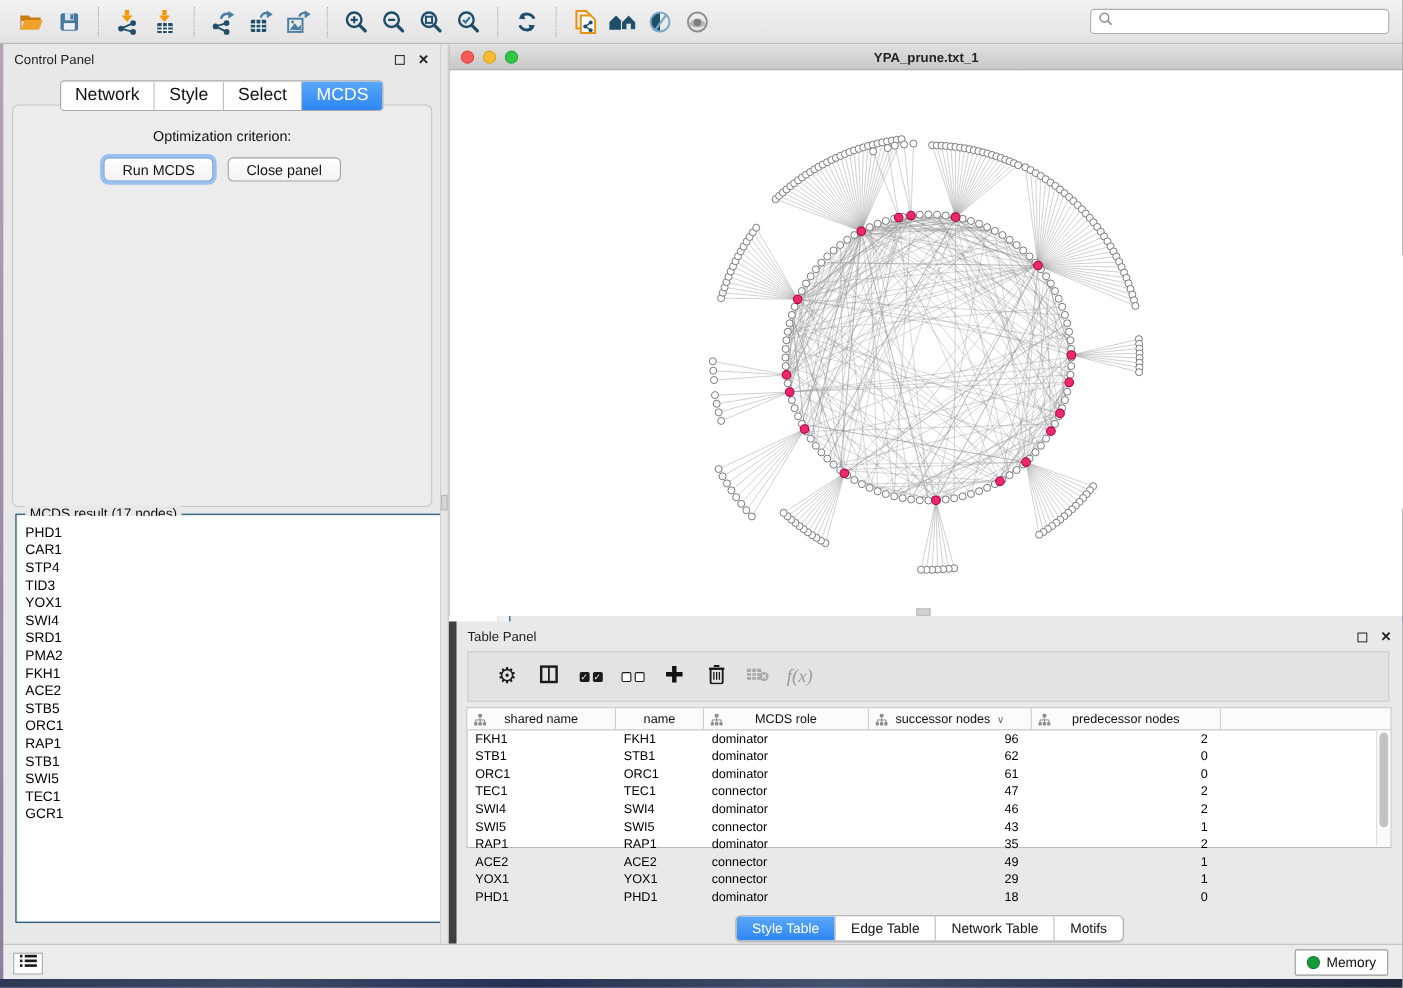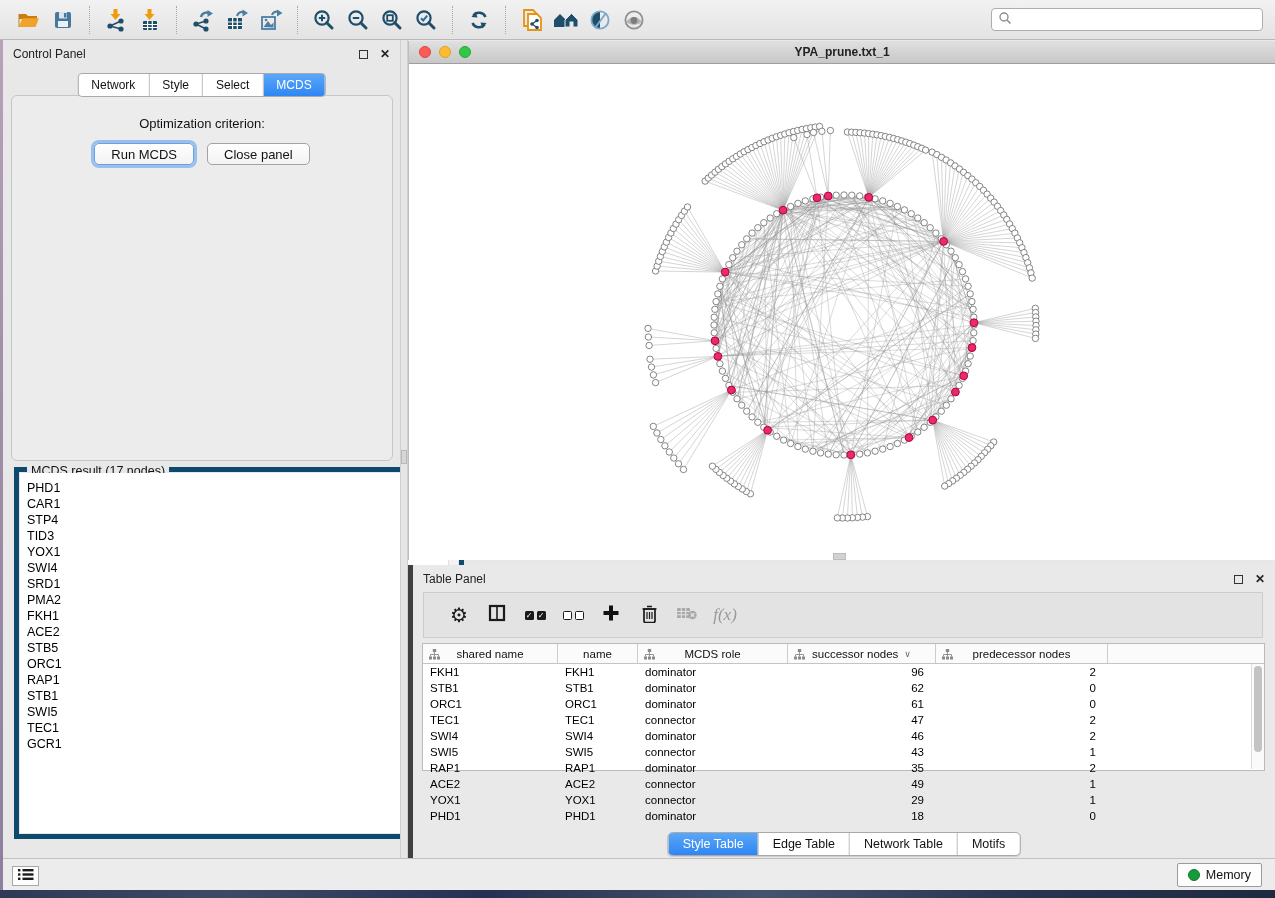--- a/index.html
+++ b/index.html
@@ -25,41 +25,41 @@
     display:flex; align-items:center; padding:0 6px; }
   .search-box input { border:none; outline:none; flex:1; font:12px "Liberation Sans",sans-serif; background:transparent; }
 
   
   .control-panel { position:absolute; left:3px; top:40px; width:397px; height:818px; background:#e8e8e8; }
   .panel-head { display:flex; align-items:center; padding:7px 10px 0 10px; font-size:12px; color:#222; }
   .panel-head .sp { flex:1; }
   .mini-float { width:9px; height:9px; border:1.5px solid #333; margin-right:12px; }
   .mini-close { font-size:12px; font-weight:bold; color:#222; line-height:9px; }
   .seg-tabs { position:absolute; left:50%; transform:translateX(-50%); top:33px; display:flex;
-    border:1px solid #a9a9a9; border-radius:4px; overflow:hidden; background:#fff; font-size:12px; z-index:2;
+    border:1px solid #a9a9a9; border-radius:4px; overflow:hidden; background:#fff; font-size:16px; z-index:2;
     box-shadow:0 0 0 1px rgba(255,255,255,.4) inset; }
   .seg-tabs .seg { padding:4px 13px; border-left:1px solid #bdbdbd; color:#111; white-space:nowrap; }
   .seg-tabs .seg:first-child { border-left:none; }
   .seg-tabs .seg.sel { background:linear-gradient(#5aa7f8,#2f86f3); color:#fff; }
   .inner-box { position:absolute; left:8px; right:7px; top:55px; height:366px;
     background:#ececec; border:1px solid #c6c6c6; border-radius:6px; }
   .opt-label { text-align:center; margin-top:20px; font-size:13px; color:#111; }
   .dropdown { margin:12px auto 0 auto; width:312px; height:23px; background:#fff; border:1px solid #a9a9a9;
     border-radius:4px; display:flex; align-items:center; font-size:12.5px; padding-left:9px; color:#111; }
   .dropdown .dd-sp { flex:1; }
   .dd-btn { width:19px; height:19px; margin-right:1px; border-radius:3px;
     background:linear-gradient(#55a5f8,#2a7ef0); display:flex; flex-direction:column; align-items:center; justify-content:center; gap:1px;}
   .chev { width:0; height:0; border-left:3.5px solid transparent; border-right:3.5px solid transparent; }
   .chev.up { border-bottom:4px solid #fff; }
   .chev.dn { border-top:4px solid #fff; }
   .btn-row { display:flex; justify-content:center; gap:13px; margin-top:12px; }
   .mac-btn { height:22px; padding:0 16px; background:linear-gradient(#ffffff,#f2f2f2); border:1px solid #a3a3a3;
     border-radius:5px; font-size:13px; color:#111; display:flex; align-items:center; }
   .mac-btn.focused { box-shadow:0 0 0 3px rgba(106,168,243,.65); border-color:#6d9fe0; }
-  .group-box { position:absolute; left:11px; width:450px; top:427px; height:372px; border:5px solid #0c4a6e; }
+  .group-box { position:absolute; left:11px; width:450px; top:427px; height:372px; border:1px solid #0c4a6e; }
   .group-title { position:absolute; top:-8px; left:8px; background:#e8e8e8; padding:0 4px; font-size:12.5px; color:#111; }
   .mcds-list { position:absolute; inset:1px; background:#fff; overflow:hidden; }
   .mcds-list .item { font-size:12.5px; line-height:16px; padding-left:7px; color:#000; }
   .mcds-list .item:first-child { margin-top:7px; }
   .list-track { position:absolute; top:6px; right:1px; bottom:4px; width:10px; background:#f3f3f3; border-left:1px solid #e0e0e0; }
 
   
   .vsplit { position:absolute; left:400px; top:40px; width:8px; height:818px; background:#e6e6e6;
     border-left:1px solid #cfcfcf; border-right:1px solid #cfcfcf; }
   .vsplit .grip { position:absolute; top:410px; left:0; width:6px; height:14px; background:#d6d6d6; border:1px solid #b9b9b9; }
@@ -70,21 +70,21 @@
   .net-titlebar { height:23px; background:linear-gradient(#e0e0e0,#c8c8c8); border-bottom:1px solid #9f9f9f;
     display:flex; align-items:center; justify-content:center; position:relative; font-size:12px; font-weight:700; color:#222; }
   .lights { position:absolute; left:10px; top:5px; display:flex; gap:8px; }
   .light { width:12px; height:12px; border-radius:50%; }
   .light.r { background:#fc5b57; border:1px solid #dd4741; }
   .light.y { background:#fdbc2f; border:1px solid #dba325; }
   .light.g { background:#32c748; border:1px solid #28a835; }
   .net-canvas { height:496px; background:#fff; position:relative; overflow:hidden; }
 
   
-  .table-panel { position:absolute; left:408px; top:565px; right:0; height:293px; background:#e9e9e9; border-left:5px solid #404040;}
+  .table-panel { position:absolute; left:408px; top:565px; right:0; height:293px; background:#e9e9e9; border-left:7px solid #404040;}
   .tp-toolbar { position:absolute; left:10px; right:12px; top:27px; height:46px; background:#e3e3e3;
     border:1px solid #cccccc; display:flex; align-items:center; padding-left:16px; gap:0; }
   .tp-ic { width:38px; height:34px; display:flex; align-items:center; justify-content:center; color:#1a1a1a; }
   .tp-ic.disabled { color:#9a9a9a; }
   .gear-glyph { font-size:20px; line-height:20px; }
   .fx-glyph { font-family:"Liberation Serif",serif; font-style:italic; font-size:17px; color:#9a9a9a; }
   .ckpair { display:flex; gap:3px; }
   .ck { width:9px; height:9px; background:#1a1a1a; color:#fff; font-size:8px; line-height:9px; text-align:center; border-radius:1.5px;}
   .ck.empty { background:#fff; border:1.5px solid #1a1a1a; }
   .ntable { position:absolute; left:9px; right:10px; top:78px; height:128px; background:#fff; border:1px solid #bbb; }

